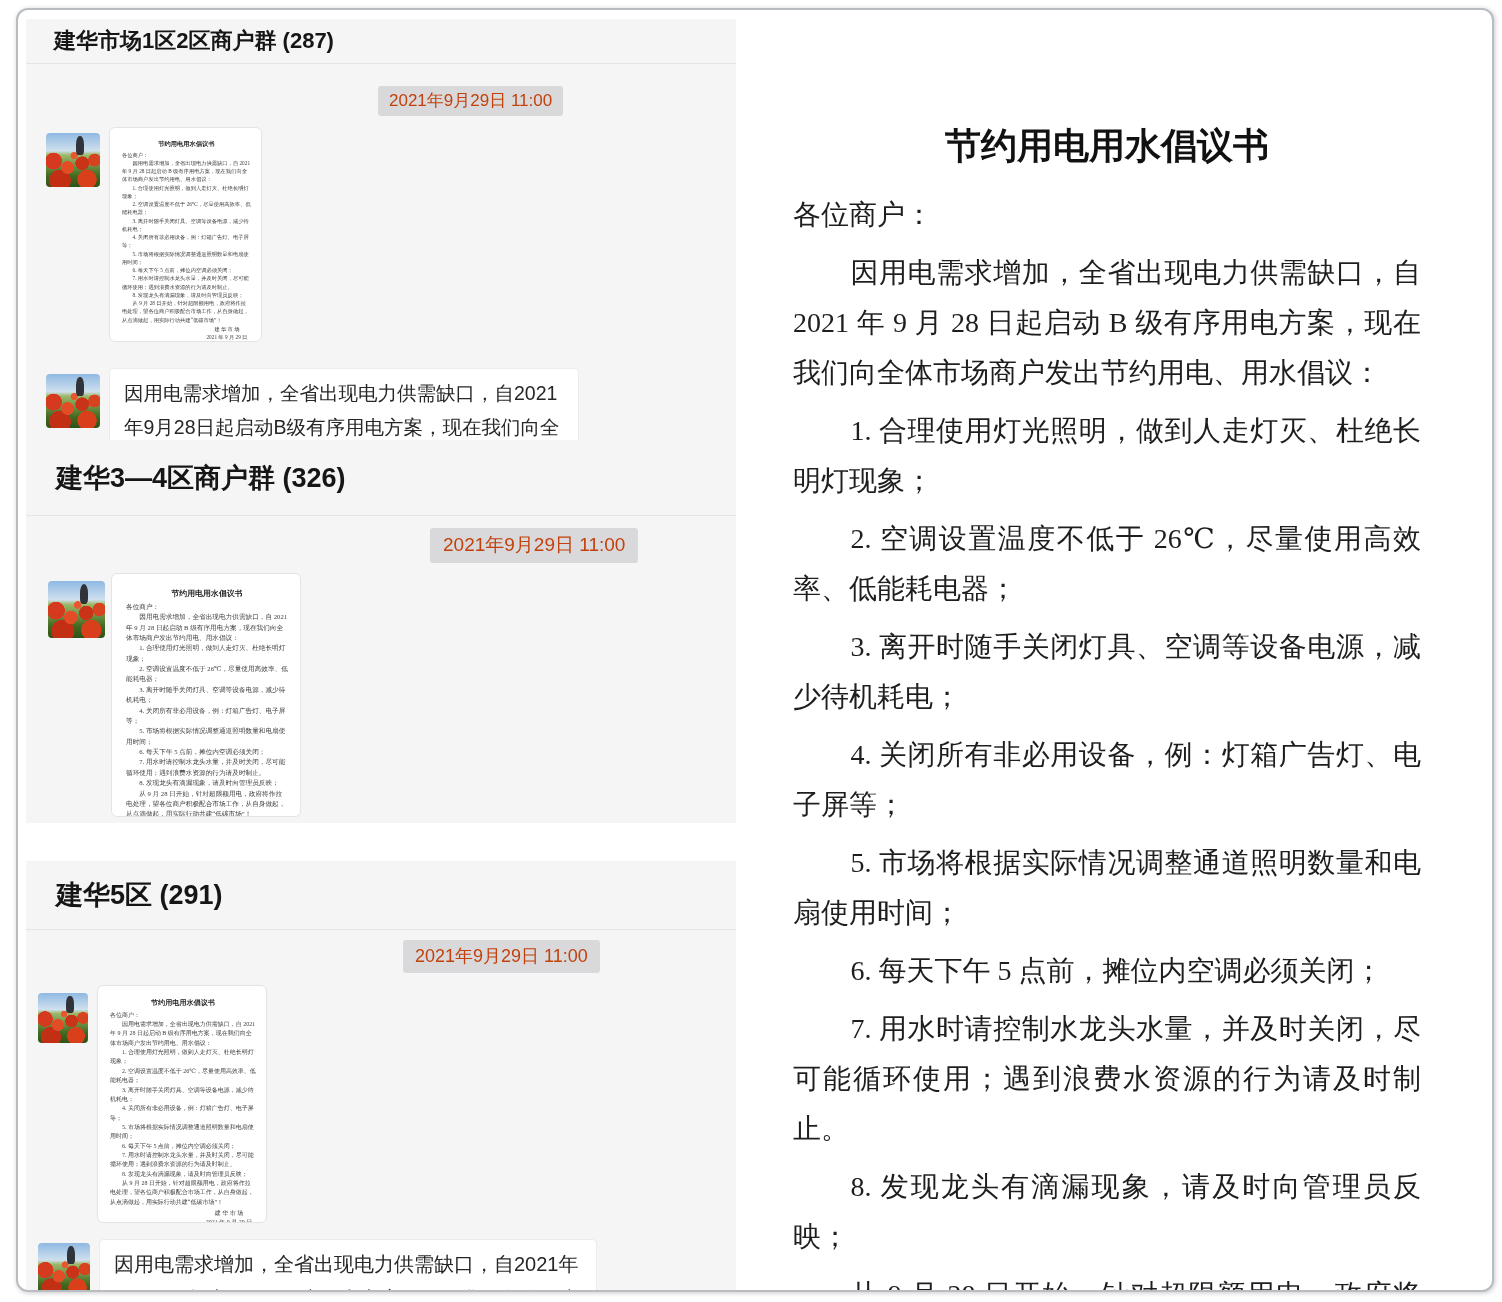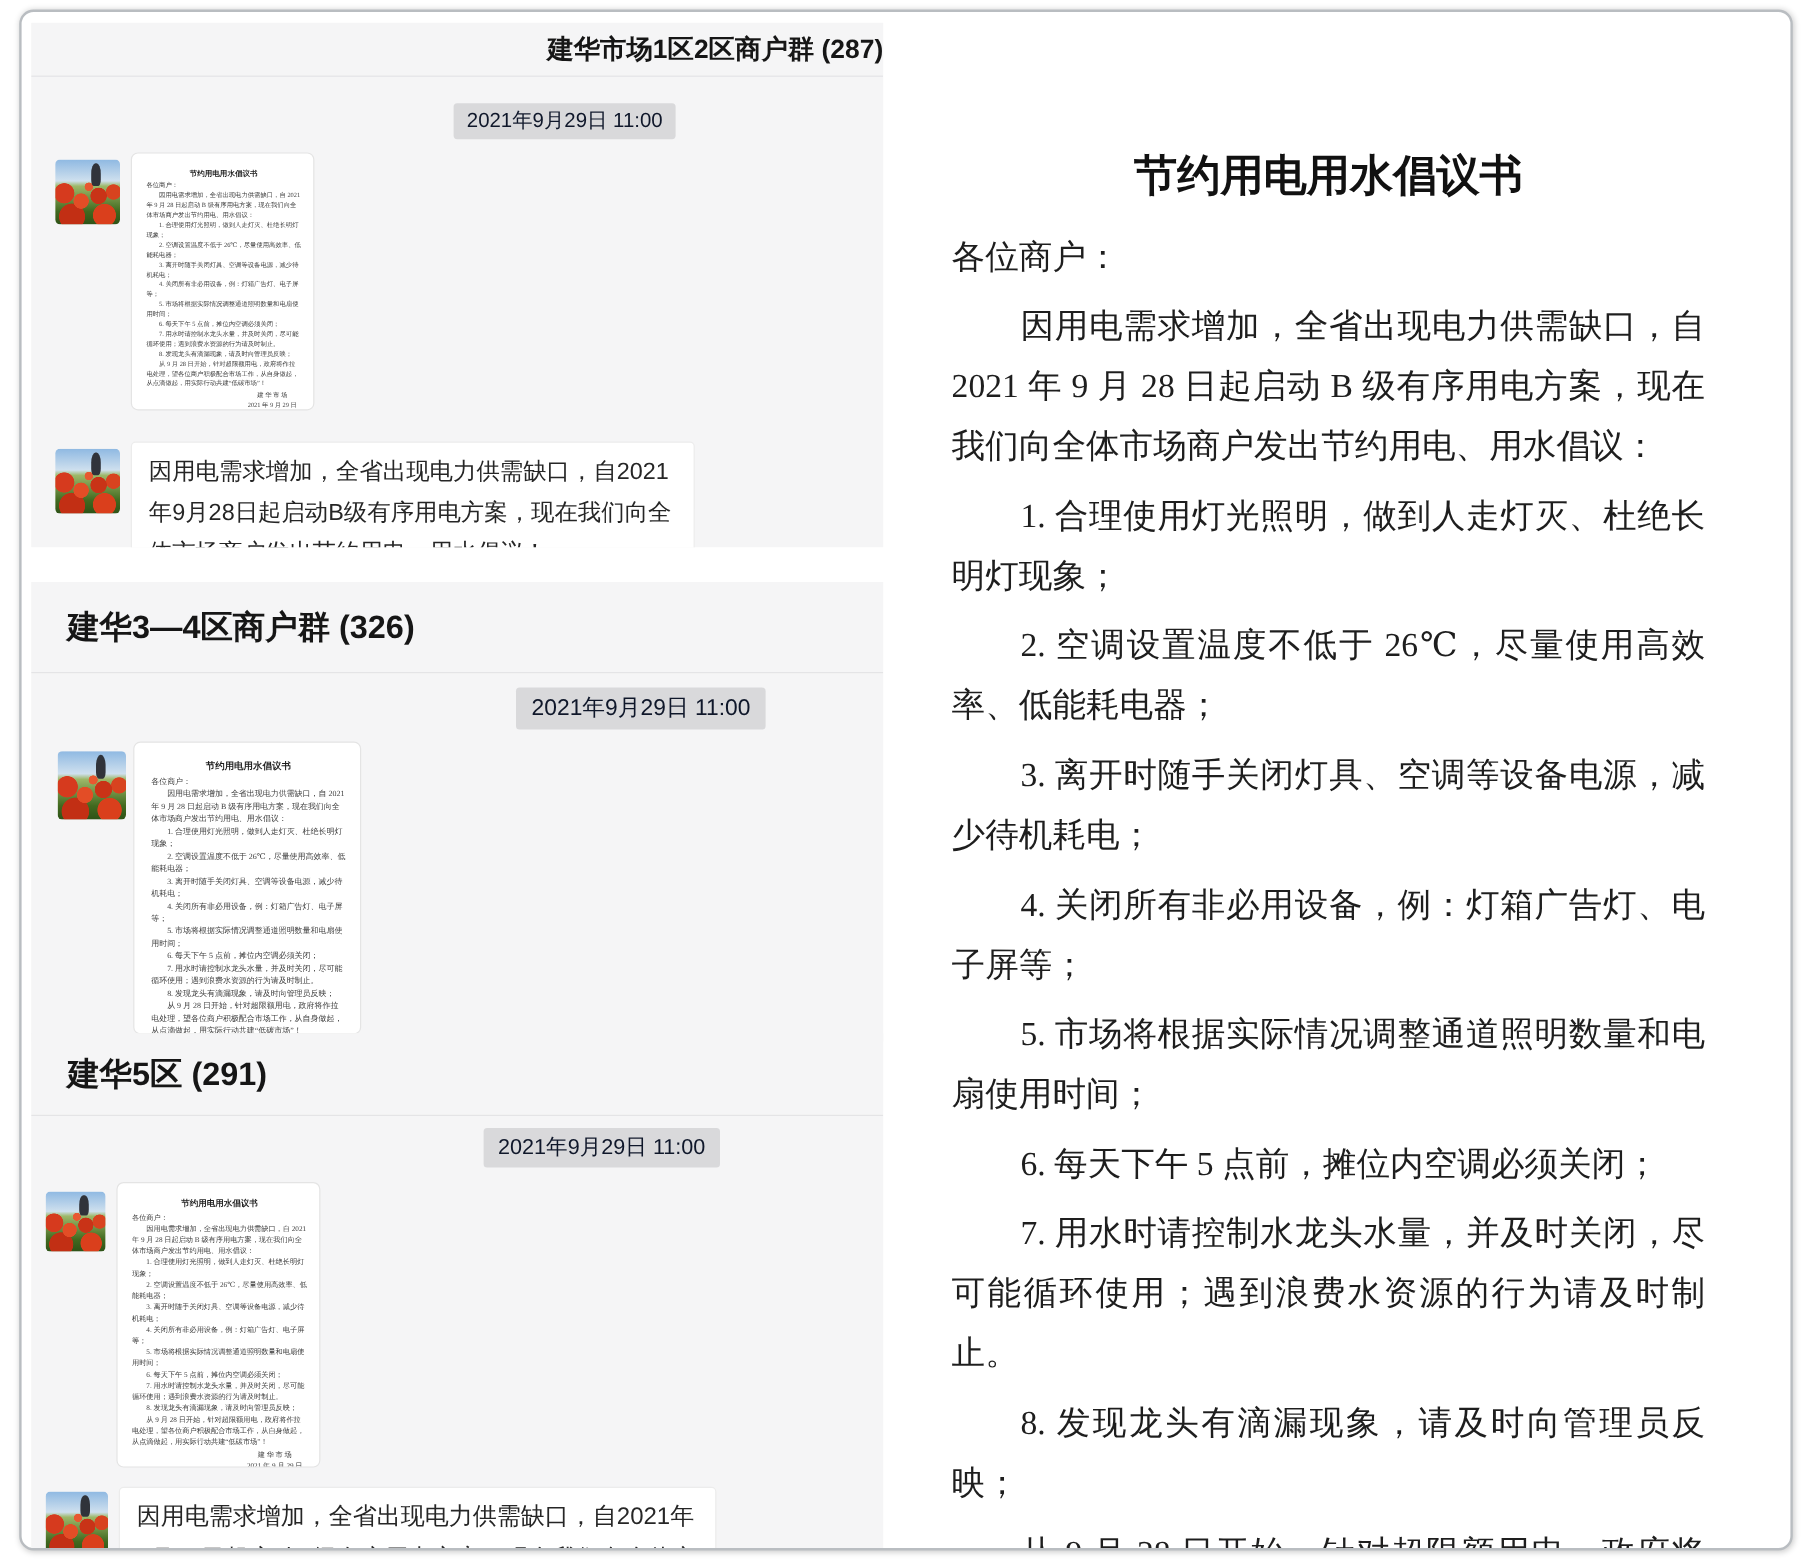--- a/index.html
+++ b/index.html
@@ -13,34 +13,34 @@
     position:absolute;left:16px;top:8px;width:1474px;height:1280px;
     background:#ffffff;border:2px solid #b9bdc1;border-radius:12px;
     box-shadow:1px 1px 5px rgba(0,0,0,.22);
     overflow:hidden;
   }
   
   .chat-section{
     position:absolute;left:8px;width:710px;background:#f5f5f6;overflow:hidden;
   }
   .sec1{top:9px;height:437px;}
-  .sec2{top:475px;height:383px;}
+  .sec2{top:430px;height:383px;}
   .sec3{top:851px;height:432px;}
   .sec-header{display:flex;align-items:center;padding-left:28px;}
-  .sec1 .sec-header{height:44px;justify-content:flex-end;}
+  .sec1 .sec-header{height:44px;}
   .sec2 .sec-header{height:75px;padding-left:30px;}
   .sec3 .sec-header{height:68px;padding-left:30px;}
   .sec-title{font-weight:700;color:#161616;}
   .sec1 .sec-title{font-size:22px;}
   .sec2 .sec-title{font-size:27px;}
   .sec3 .sec-title{font-size:27px;}
   .sec-divider{border-top:1px solid #e4e4e6;height:0;}
   .pill-row{display:block;}
   .timestamp-pill{
-    display:inline-block;background:#d9d9db;color:#0f172a;
+    display:inline-block;background:#d9d9db;color:#c2410c;
     border-radius:3px;padding:3px 11px 4px;white-space:nowrap;
   }
   .sec1 .pill-row{margin:22px 0 0 352px;}
   .sec1 .timestamp-pill{font-size:17px;}
   .sec2 .pill-row{margin:12px 0 0 404px;}
   .sec2 .timestamp-pill{font-size:19px;padding:4px 13px 5px;}
   .sec3 .pill-row{margin:10px 0 0 377px;}
   .sec3 .timestamp-pill{font-size:18px;padding:4px 12px 5px;}
   .msg-row{display:flex;align-items:flex-start;}
   .sec1 .row-image{margin:11px 0 0 20px;}

